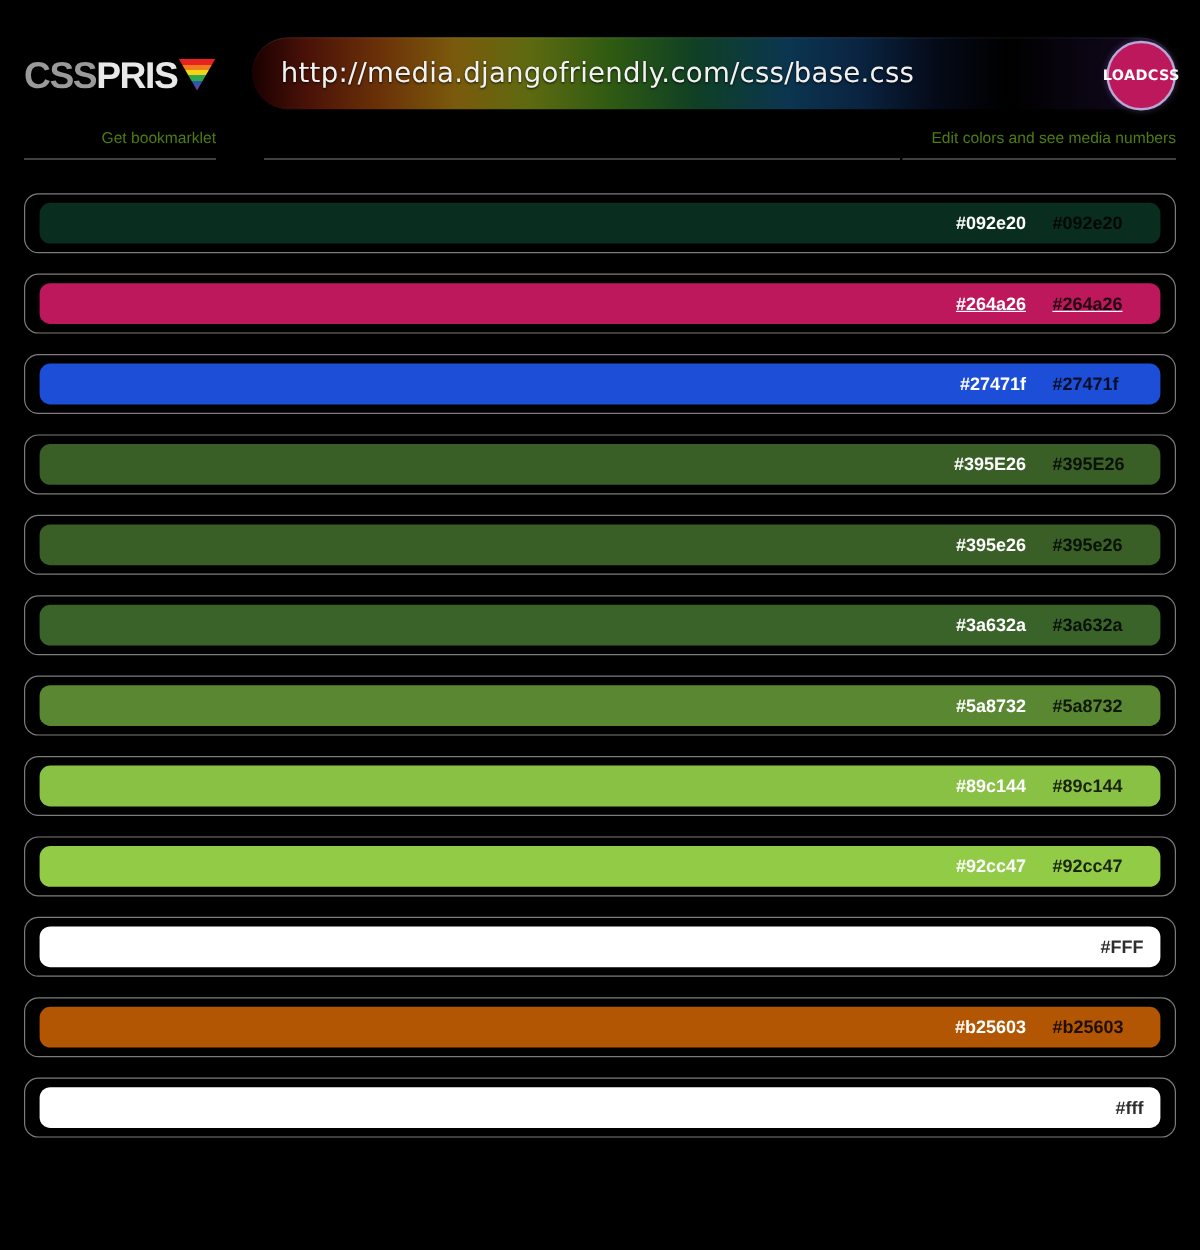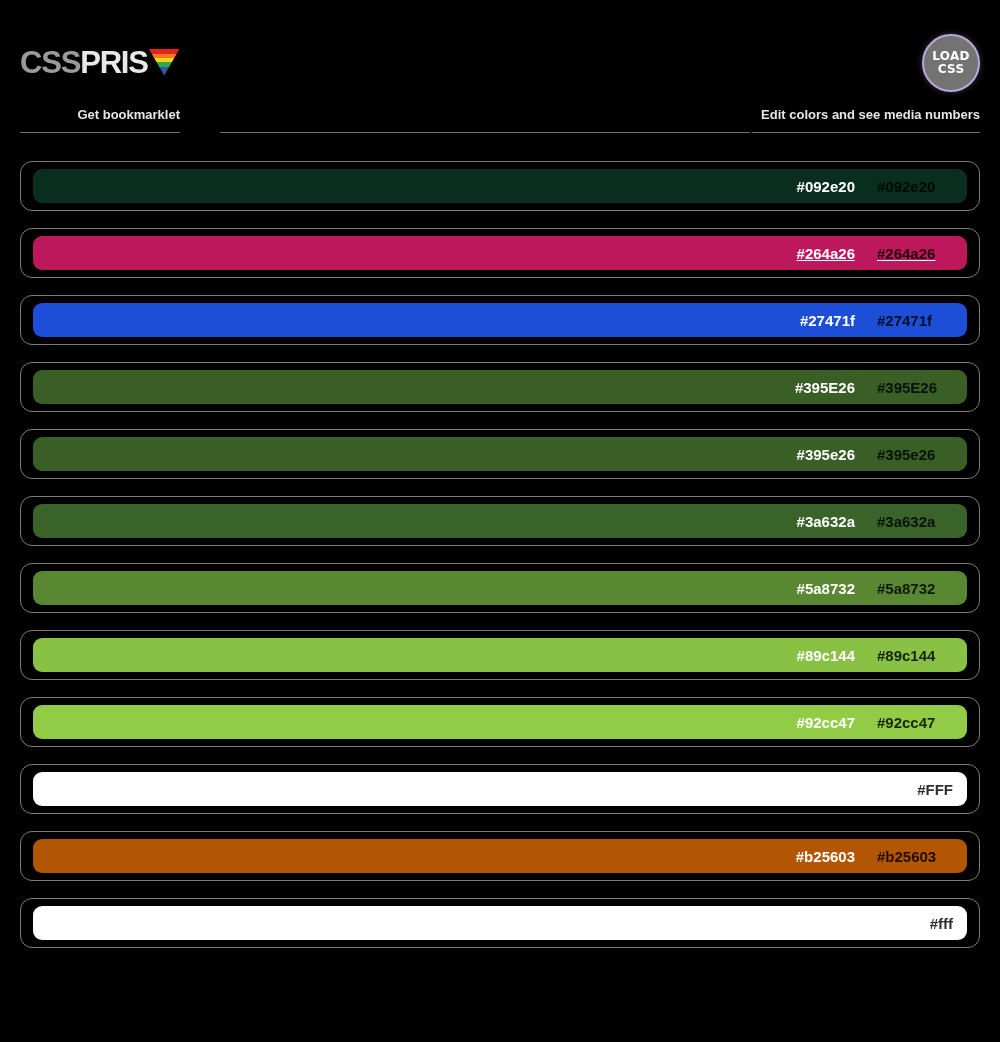--- a/index.html
+++ b/index.html
@@ -104,24 +104,24 @@
     white-space: nowrap;
   }
   #load-css-button {
     position: absolute;
     right: 20px;
     top: 18px;
     width: 54px;
     height: 54px;
     border-radius: 50%;
     border: 2px solid #b9a6d6;
-    background: #737373;
+    background: #be185d;
     color: #ffffff;
     display: flex;
-    flex-direction: column;
+    flex-direction: row;
     align-items: center;
     justify-content: center;
     cursor: pointer;
     box-shadow: 0 0 6px rgba(170,140,220,0.35);
   }
   #load-css-button .l1,
   #load-css-button .l2 {
     font-family: "DejaVu Sans", sans-serif;
     font-size: 12px;
     font-weight: bold;
@@ -150,26 +150,25 @@
     width: 530px;
   }
   #nav-right {
     left: 752px;
     width: 228px;
     text-align: right;
   }
   .nav-link {
     font-family: "Liberation Sans", sans-serif;
     font-size: 13px;
-    color: #e5e5e5;
+    color: #4d7c0f;
     text-decoration: none;
     cursor: pointer;
     line-height: 22px;
     display: inline-block;
-    font-weight: bold;
   }
 
   
   #colors {
     position: absolute;
     left: 0;
     top: 161px;
     width: 1000px;
   }
   .color-row {
@@ -221,20 +220,23 @@
 <div id="header">
 
   <div id="logo">
     <span class="word css-part">CSS</span>
       <span class="word prism-part">PRIS</span>
       <span class="prism-mark">
         <span class="stripes"></span>
       </span>
   </div>
 
+  <div id="urlbar">
+    <span id="url-text" title="Enter a CSS file URL">http://media.djangofriendly.com/css/base.css</span>
+  </div>
 
   <div id="load-css-button">
     <span class="l1">LOAD</span>
     <span class="l2">CSS</span>
   </div>
 
 </div>
 
 <div id="navbar">
   <div class="nav-col" id="nav-left">

